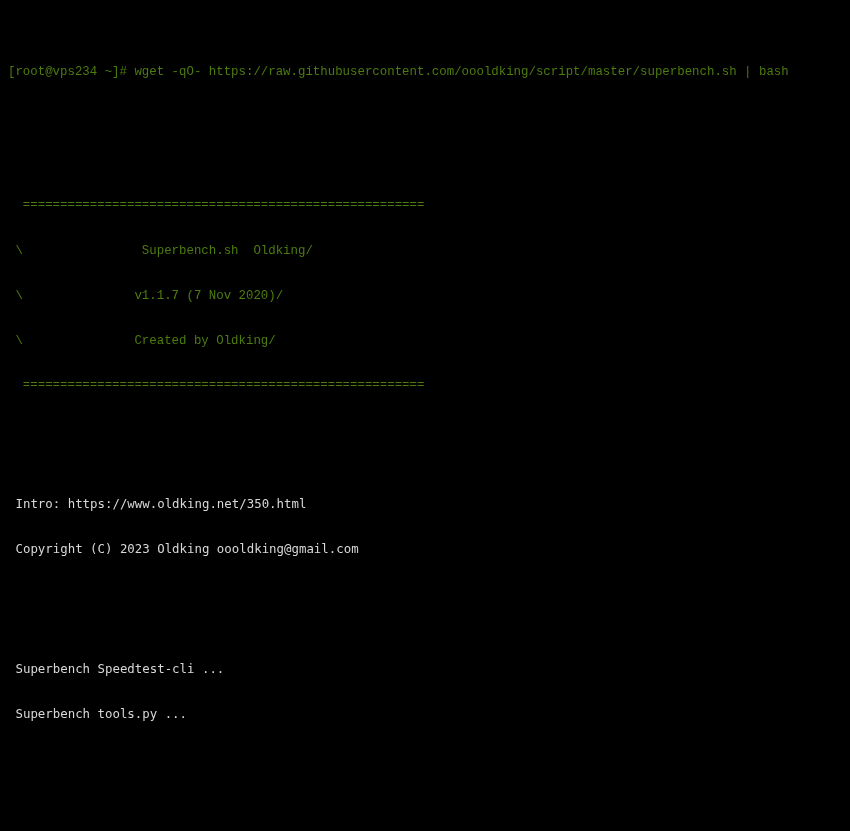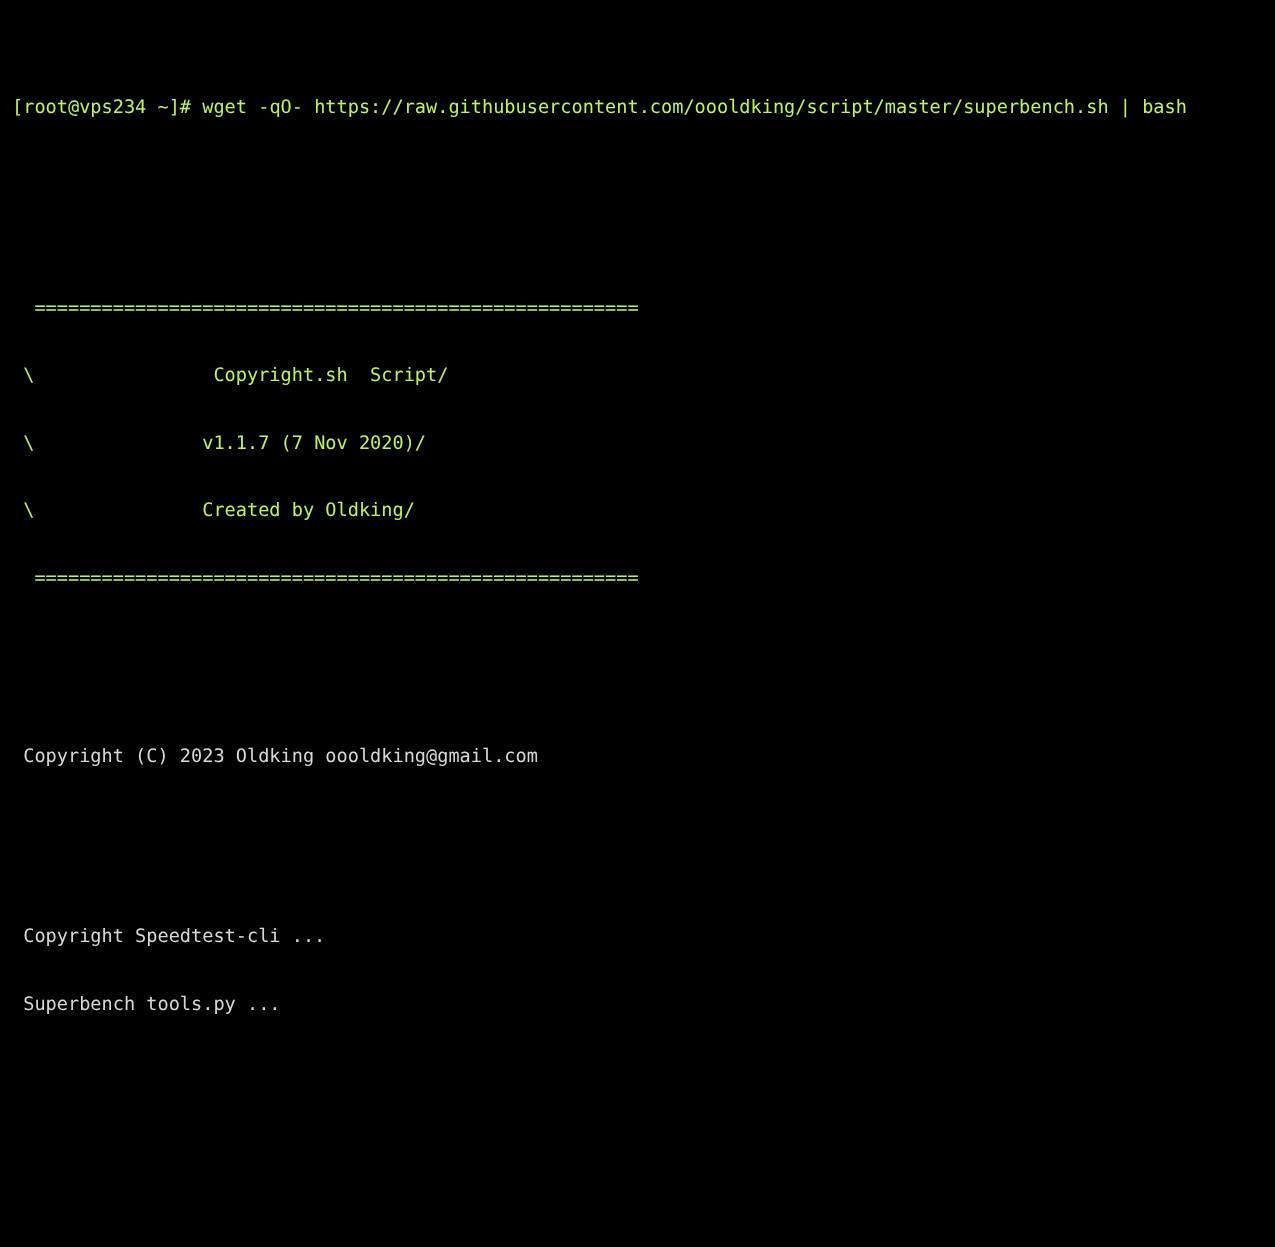--- a/index.html
+++ b/index.html
@@ -29,46 +29,47 @@
   .line {
     white-space: pre;
     height: 14.95px;
     font-size: 12.4px;
     line-height: 14.95px;
   }
   .blank { height: 14.95px; }
 
   
   .c-white   { color: #d8d8d8; }
-  .c-bright  { color: #bef264; }
+  .c-bright  { color: #4d7c0f; font-family: Liberation Mono, monospace; }
 </style>
 </head>
 <body>
 
 <div id="terminal">
 
   
   <div class="line"><span class="c-bright">[root@vps234 ~]# </span><span class="c-bright">wget -qO- https://raw.githubusercontent.com/oooldking/script/master/superbench.sh | bash</span></div>
 
   <div class="blank"></div>
 
   
   <div class="line c-bright">  ======================================================</div>
-  <div class="line"><span class="c-bright"> \</span><span class="c-bright">                Copyright.sh  Script</span><span class="c-bright">/</span></div>
+  <div class="line"><span class="c-bright"> \</span><span class="c-bright">                Superbench.sh  Oldking</span><span class="c-bright">/</span></div>
   <div class="line"><span class="c-bright"> \</span><span class="c-bright">               v1.1.7 (7 Nov 2020)</span><span class="c-bright">/</span></div>
   <div class="line"><span class="c-bright"> \</span><span class="c-bright">               Created by Oldking</span><span class="c-bright">/</span></div>
   <div class="line c-bright">  ======================================================</div>
 
   <div class="blank"></div>
 
+  <div class="line c-white"> Intro: https://www.oldking.net/350.html</div>
   <div class="line c-white"> Copyright (C) 2023 Oldking oooldking@gmail.com</div>
 
   <div class="blank"></div>
 
-  <div class="line c-white"> Copyright Speedtest-cli ...</div>
+  <div class="line c-white"> Superbench Speedtest-cli ...</div>
   <div class="line c-white"> Superbench tools.py ...</div>
 
   
 
   
   
   
 
   
 

